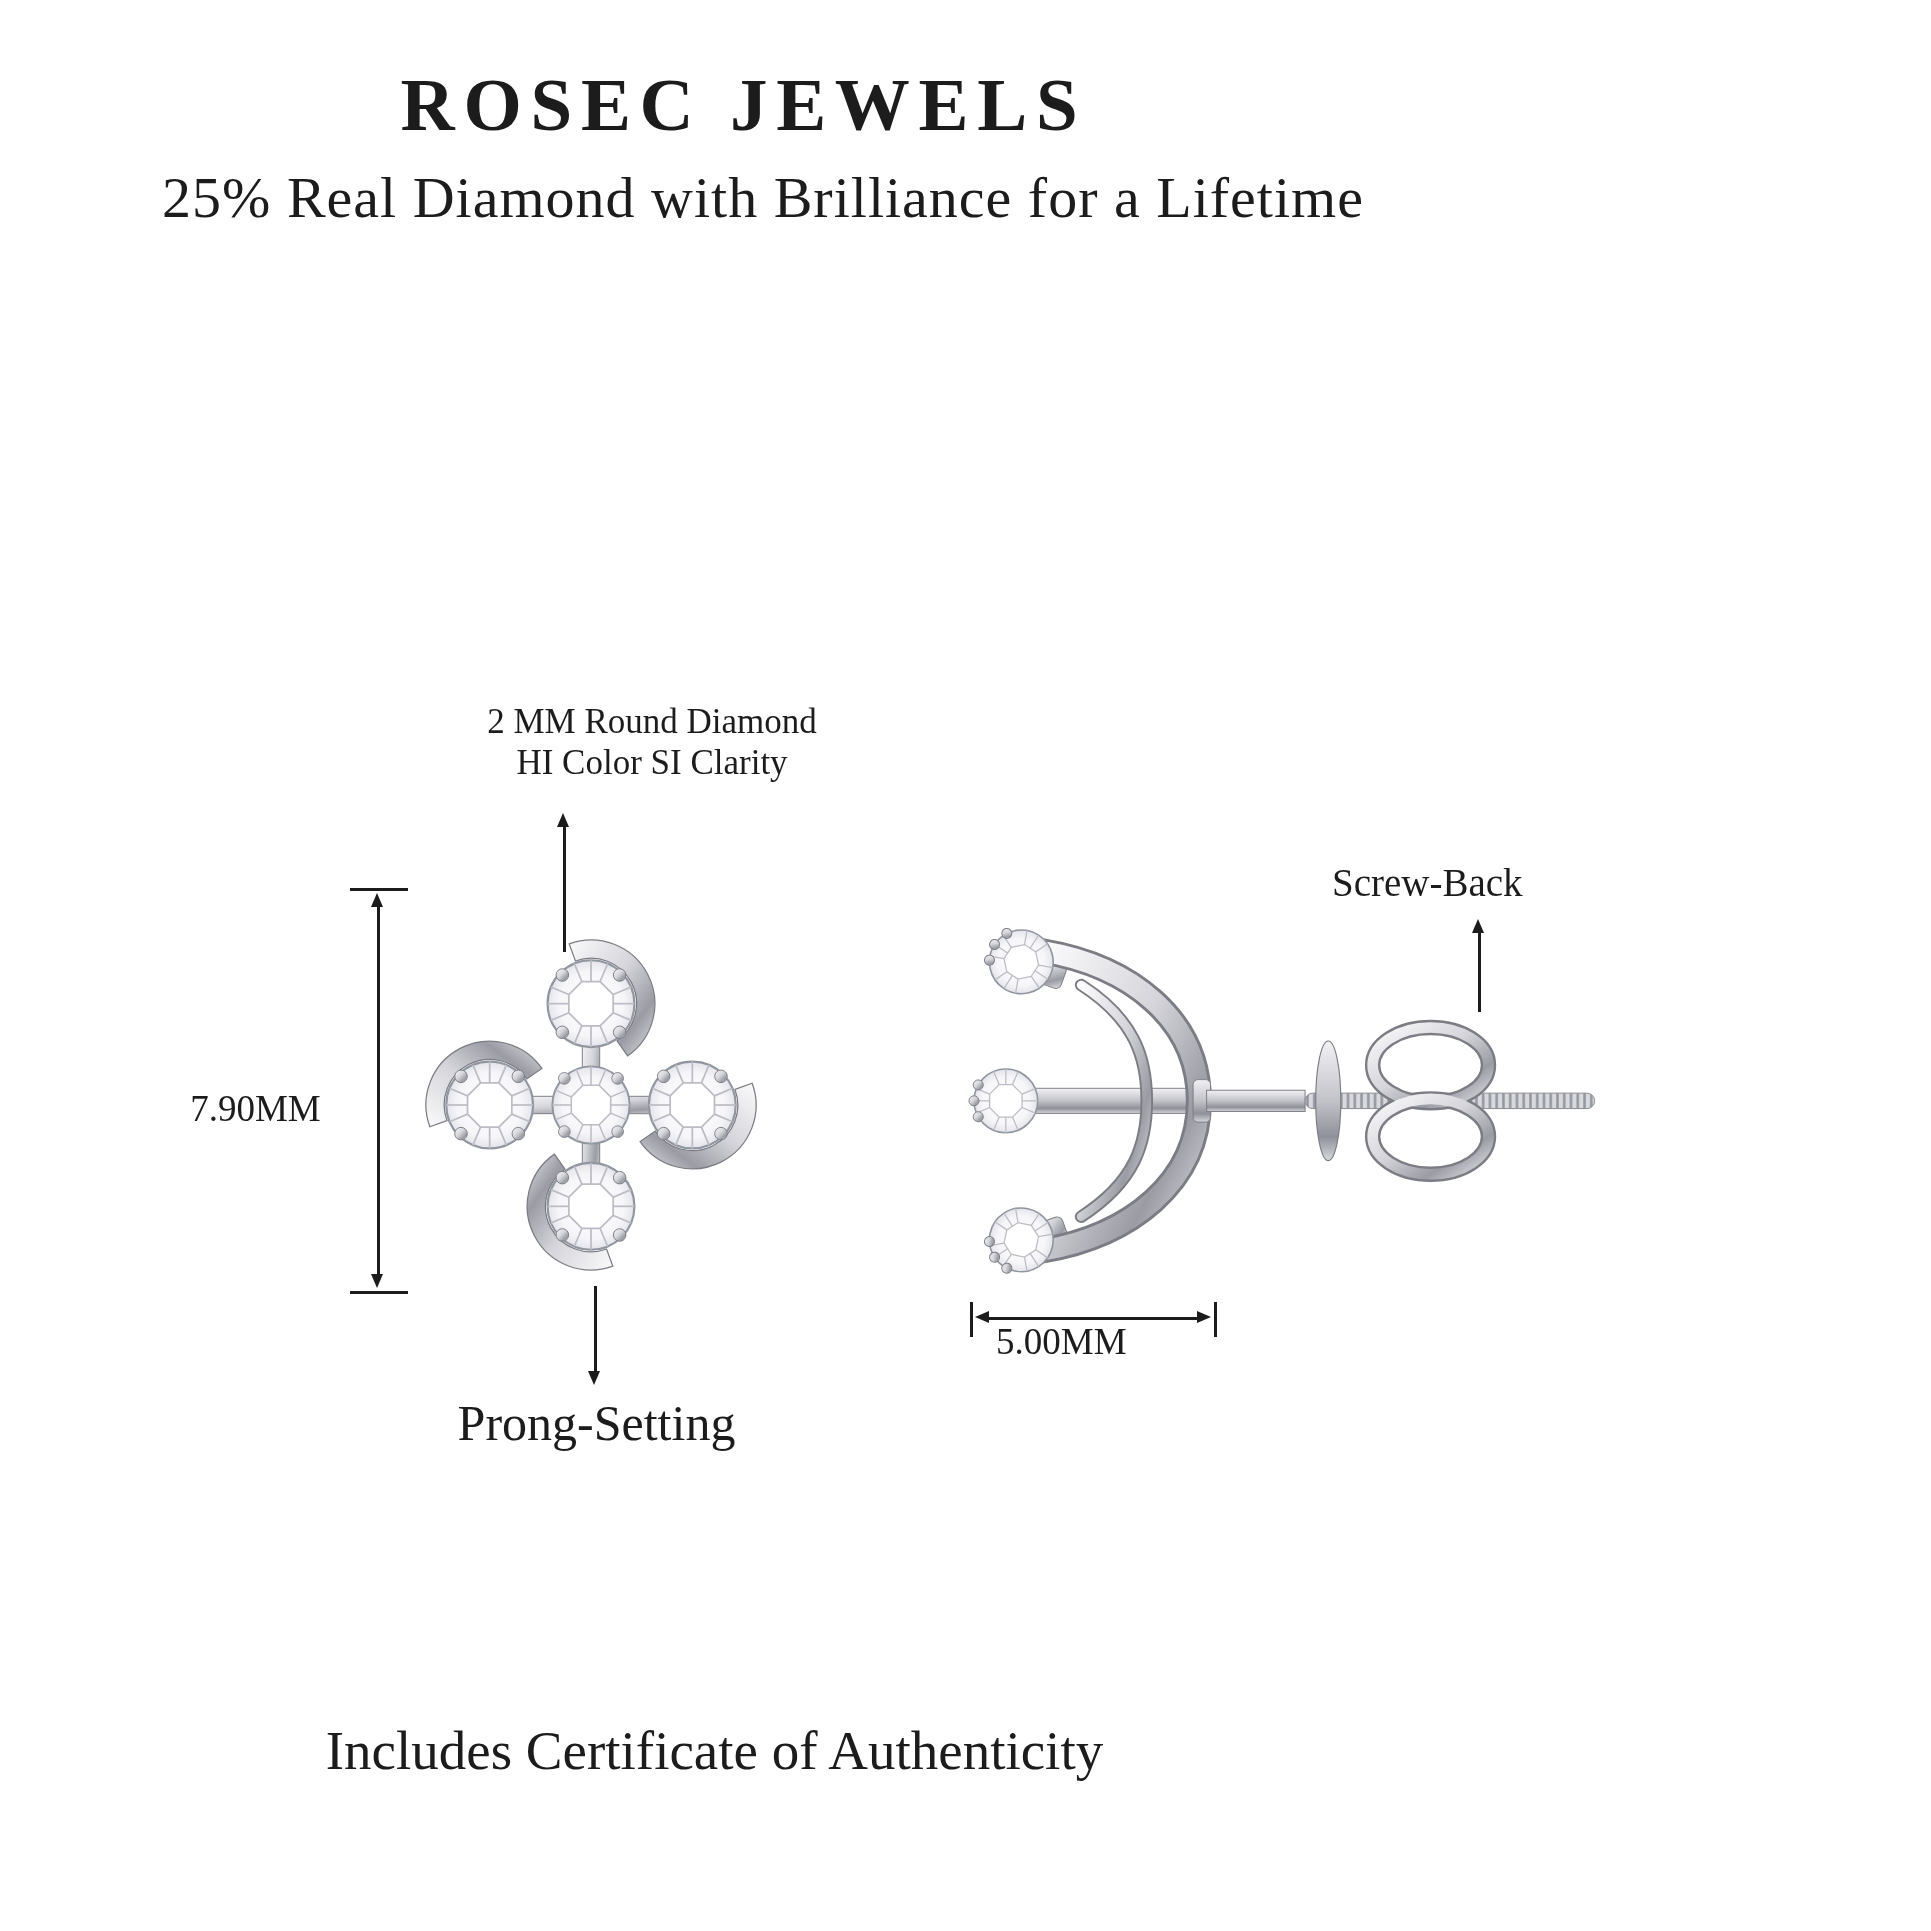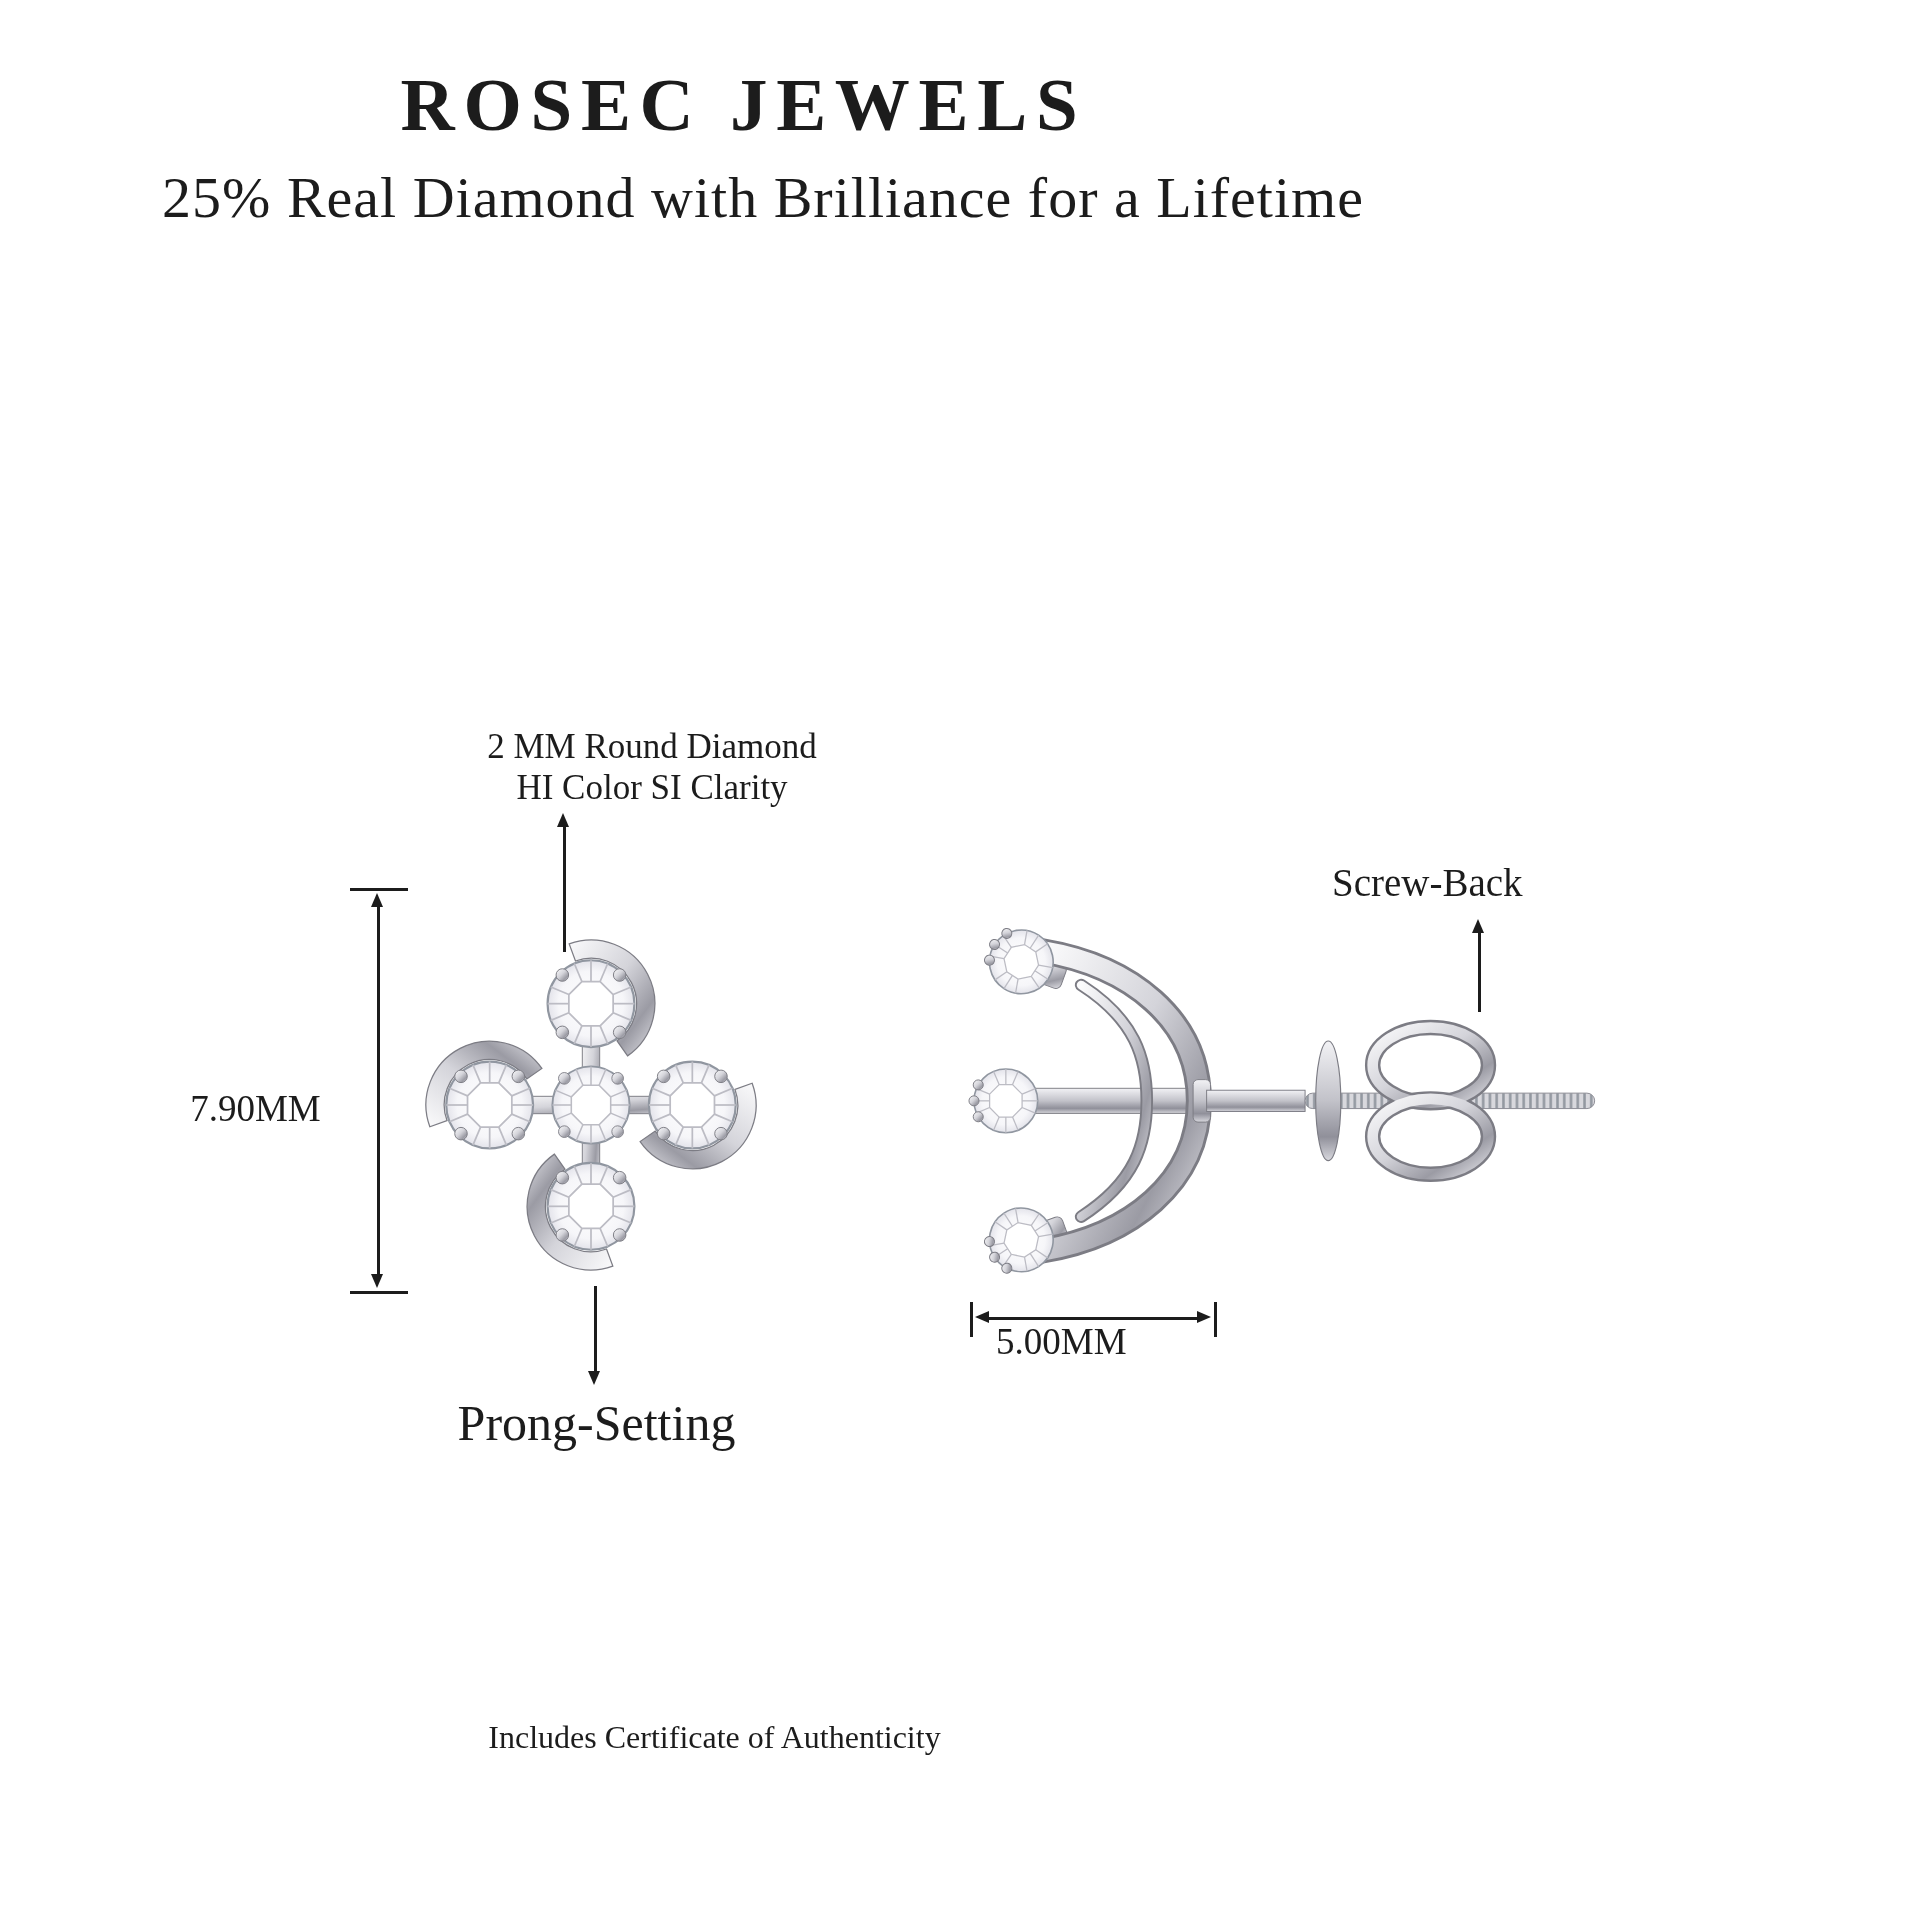--- a/index.html
+++ b/index.html
@@ -4,26 +4,26 @@
 <style>
   html,body{margin:0;padding:0;background:#ffffff;}
   .canvas{
     position:relative;width:1688px;height:1931px;background:#ffffff;
     font-family:"Liberation Serif","DejaVu Serif",serif;color:#1c1c1c;overflow:hidden;
   }
   .abs{position:absolute;}
   .txt{position:absolute;color:#1c1c1c;}
   .brand{left:0;top:62px;width:1487px;text-align:center;font-size:75px;font-weight:700;letter-spacing:8.7px;}
   .tagline{left:0;top:164px;width:1526px;text-align:center;font-size:58px;font-weight:500;letter-spacing:1px;}
-  .callout2{left:406px;top:726px;width:492px;text-align:center;font-size:35px;line-height:1.18;}
+  .callout2{left:406px;top:701px;width:492px;text-align:center;font-size:35px;line-height:1.18;}
   .prongLabel{left:406px;top:1394px;width:381px;text-align:center;font-size:50px;}
   .screwLabel{left:1332px;top:860px;width:290px;text-align:left;font-size:39px;}
   .dimH{left:154px;top:1087px;width:203px;text-align:center;font-size:37px;}
   .dimW{left:996px;top:1320px;width:193px;text-align:left;font-size:37px;}
-  .footerNote{left:0;top:1719px;width:1429px;text-align:center;font-size:32px;}
+  .footerNote{left:0;top:1719px;width:1429px;text-align:center;font-size:55px;}
   .vl{position:absolute;width:2.9px;background:#1c1c1c;}
   .hl{position:absolute;height:2.9px;background:#1c1c1c;}
   .ah{position:absolute;width:0;height:0;}
   .ah.up{border-left:6.8px solid transparent;border-right:6.8px solid transparent;border-bottom:14.5px solid #1c1c1c;}
   .ah.down{border-left:6.8px solid transparent;border-right:6.8px solid transparent;border-top:14.5px solid #1c1c1c;}
   .ah.left{border-top:6.8px solid transparent;border-bottom:6.8px solid transparent;border-right:14.5px solid #1c1c1c;}
   .ah.right{border-top:6.8px solid transparent;border-bottom:6.8px solid transparent;border-left:14.5px solid #1c1c1c;}
 </style>
 </head>
 <body>

